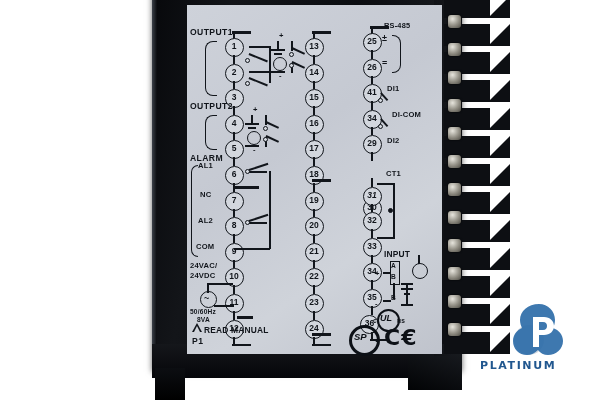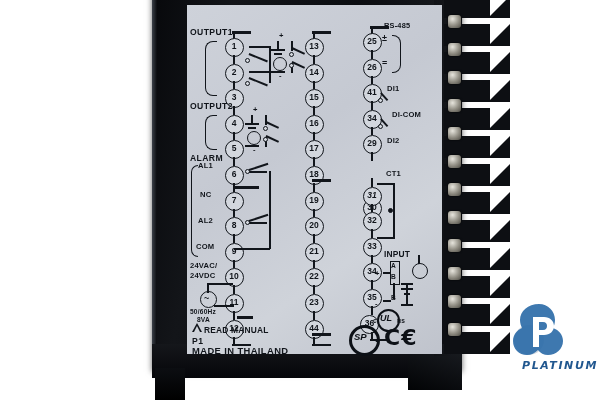--- a/index.html
+++ b/index.html
@@ -66,21 +66,21 @@
 
   
   .cert{position:absolute;color:#0c1016;font-weight:bold;}
   .ce{font-size:22px;letter-spacing:1px;font-family:"DejaVu Sans",sans-serif;}
   .csa-ring{position:absolute;width:25px;height:25px;border-radius:50%;border:3px solid #0c1016;}
   .csa-txt{position:absolute;font-size:9.5px;font-weight:bold;font-style:italic;color:#0c1016;}
   .ul-ring{position:absolute;width:19px;height:19px;border-radius:50%;border:2.6px solid #0c1016;}
   .ul-txt{position:absolute;font-size:9px;font-weight:bold;font-style:italic;color:#0c1016;}
 
   
-  .wm{position:absolute;left:480px;top:300px;width:118px;height:96px;text-align:right;font-style:italic;}
+  .wm{position:absolute;left:480px;top:300px;width:118px;height:96px;text-align:left;}
   .wm-logo{position:relative;width:64px;height:58px;margin:0 auto;}
   .wm-name{font-size:11px;font-weight:bold;letter-spacing:1.6px;color:#21578f;margin-top:1px;
       font-family:"DejaVu Sans",sans-serif;}
   .wm-mail{font-size:8.2px;color:#2a2f38;margin-top:2px;letter-spacing:-.1px;}
 </style>
 </head>
 <body>
 
 <div id="stage">
 
@@ -170,21 +170,21 @@
           <div class="term" style="left: 117.5px; top: 186.6px;">19</div>
           <div class="wire" style="left: 125.9px; top: 203.6px; height: 8.6px;"></div>
           <div class="term" style="left: 117.5px; top: 212.2px;">20</div>
           <div class="wire" style="left: 125.9px; top: 229.2px; height: 8.6px;"></div>
           <div class="term" style="left: 117.5px; top: 237.8px;">21</div>
           <div class="wire" style="left: 125.9px; top: 254.8px; height: 8.6px;"></div>
           <div class="term" style="left: 117.5px; top: 263.4px;">22</div>
           <div class="wire" style="left: 125.9px; top: 280.4px; height: 8.6px;"></div>
           <div class="term" style="left: 117.5px; top: 289px;">23</div>
           <div class="wire" style="left: 125.9px; top: 306px; height: 8.6px;"></div>
-          <div class="term" style="left: 117.5px; top: 314.6px;">44</div>
+          <div class="term" style="left: 117.5px; top: 314.6px;">24</div>
           <div class="wire" style="left: 125.9px; top: 331.6px; height: 9px;"></div>
           <div class="cap" style="left: 125px; top: 338.6px; width: 19px;"></div>
           <div class="cap" style="left: 125px; top: 174px; width: 19px;"></div>
           <div class="cap" style="left: 125px; top: 328px; width: 19px;"></div>
         </div>
       <div id="col3">
           <div class="cap" style="left: 183px; top: 21px; width: 19px;"></div>
           <div class="wire" style="left: 183.9px; top: 21px; height: 9px;"></div>
           <div class="term" style="left: 175.5px; top: 28px;">25</div>
           <div class="wire" style="left: 183.9px; top: 45px; height: 8.6px;"></div>
@@ -281,21 +281,20 @@
       <div class="lbl sm" style="left:17px;top:288px;font-size:9px;">~</div>
       <div class="ln" style="left:27px;top:300px;width:20px;height:1.7px;"></div>
       <div class="lbl sm" style="left:3px;top:303px;">50/60Hz</div>
       <div class="lbl sm" style="left:10px;top:311px;">8VA</div>
       <div class="ln" style="left:50px;top:311px;width:16px;height:3px;"></div>
 
       <div class="tri" style="left:5px;top:318px;"></div>
       <div class="tri-in" style="left:6.9px;top:321px;"></div>
       <div class="lbl" style="left:17px;top:320px;font-size:8.4px;">READ MANUAL</div>
       <div class="lbl big" style="left:5px;top:331px;">P1</div>
-      <div class="lbl big" style="left:5px;top:340px;font-size:9.4px;">MADE IN THAILAND</div>
 
       <div class="lbl" style="left:197px;top:16px;font-size:7.4px;">RS-485</div>
       <div class="lbl" style="left:195px;top:28px;font-size:9px;">±</div>
       <div class="lbl" style="left:195px;top:53px;font-size:9px;">=</div>
       <div class="brkt2" style="left:205px;top:30px;width:8px;height:36px;"></div>
 
       <div class="lbl" style="left:200px;top:79px;">DI1</div>
       <div class="lbl" style="left:205px;top:105px;">DI-COM</div>
       <div class="lbl" style="left:200px;top:131px;">DI2</div>
       <div class="dot" style="left:191px;top:93px;"></div>

